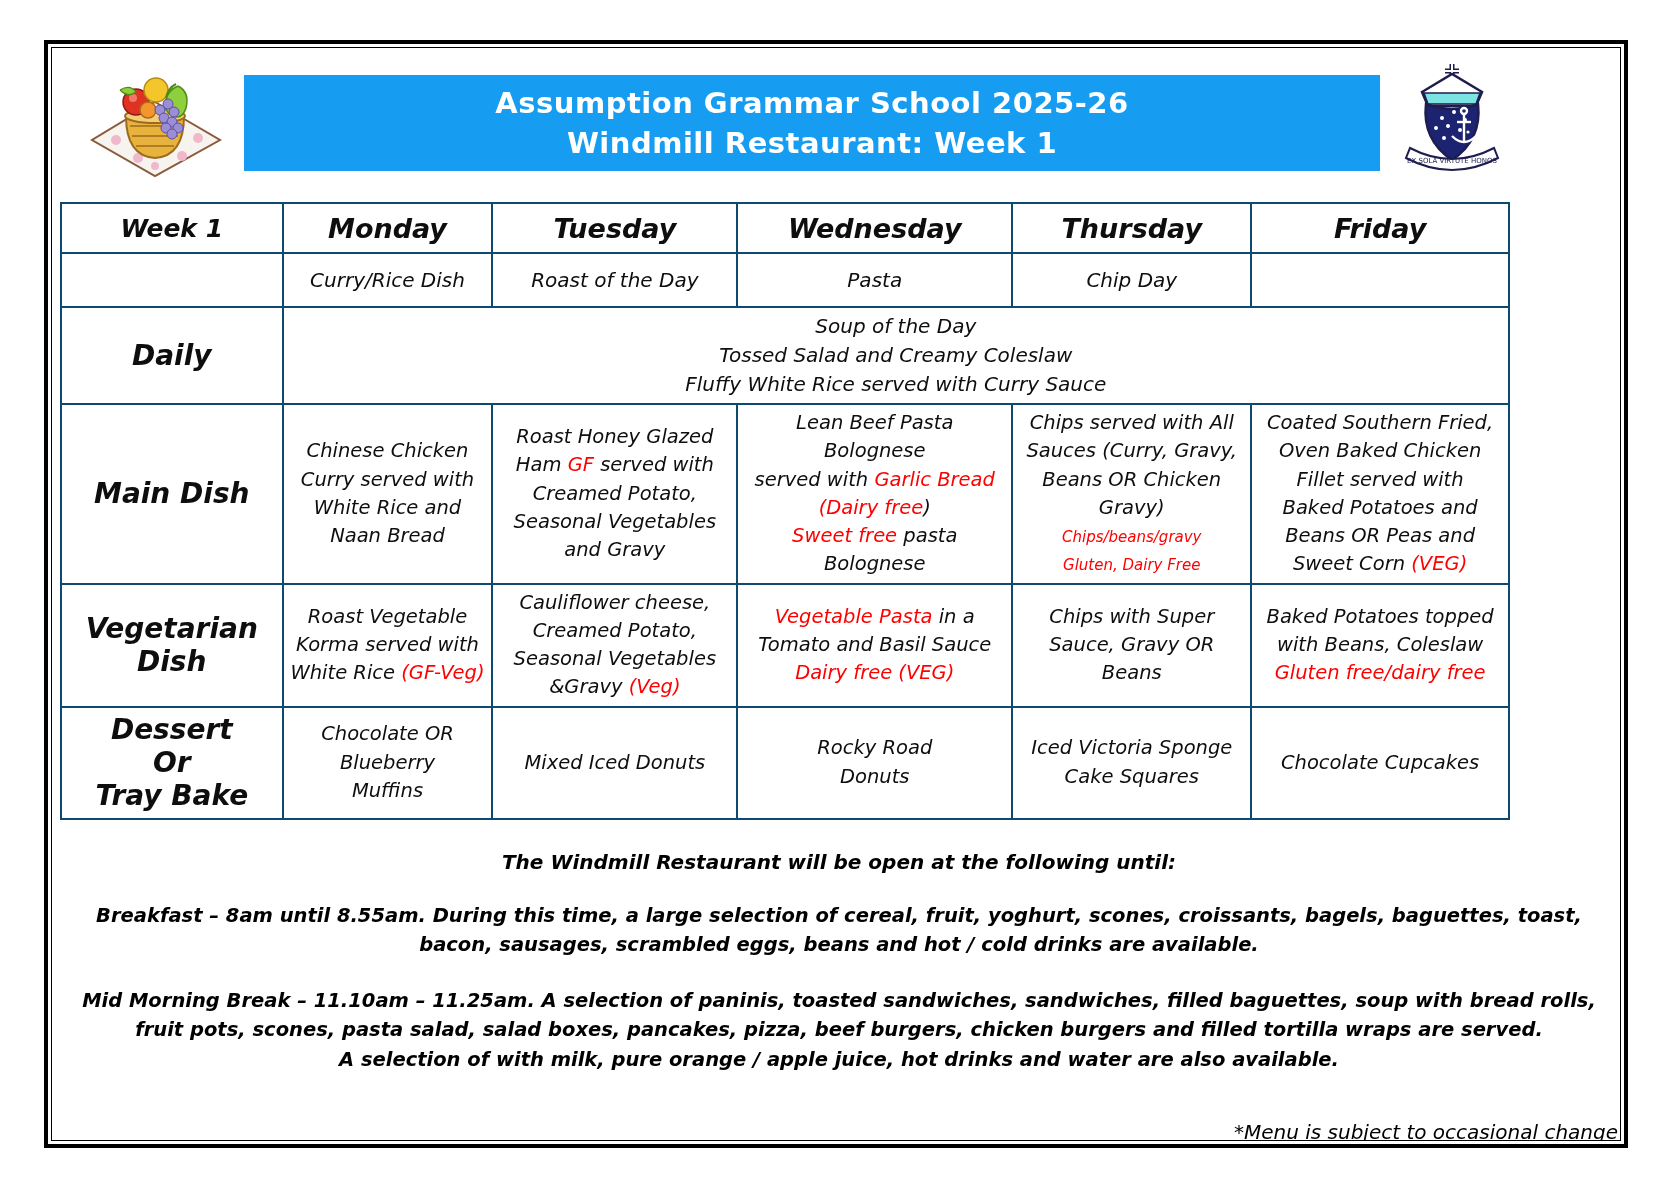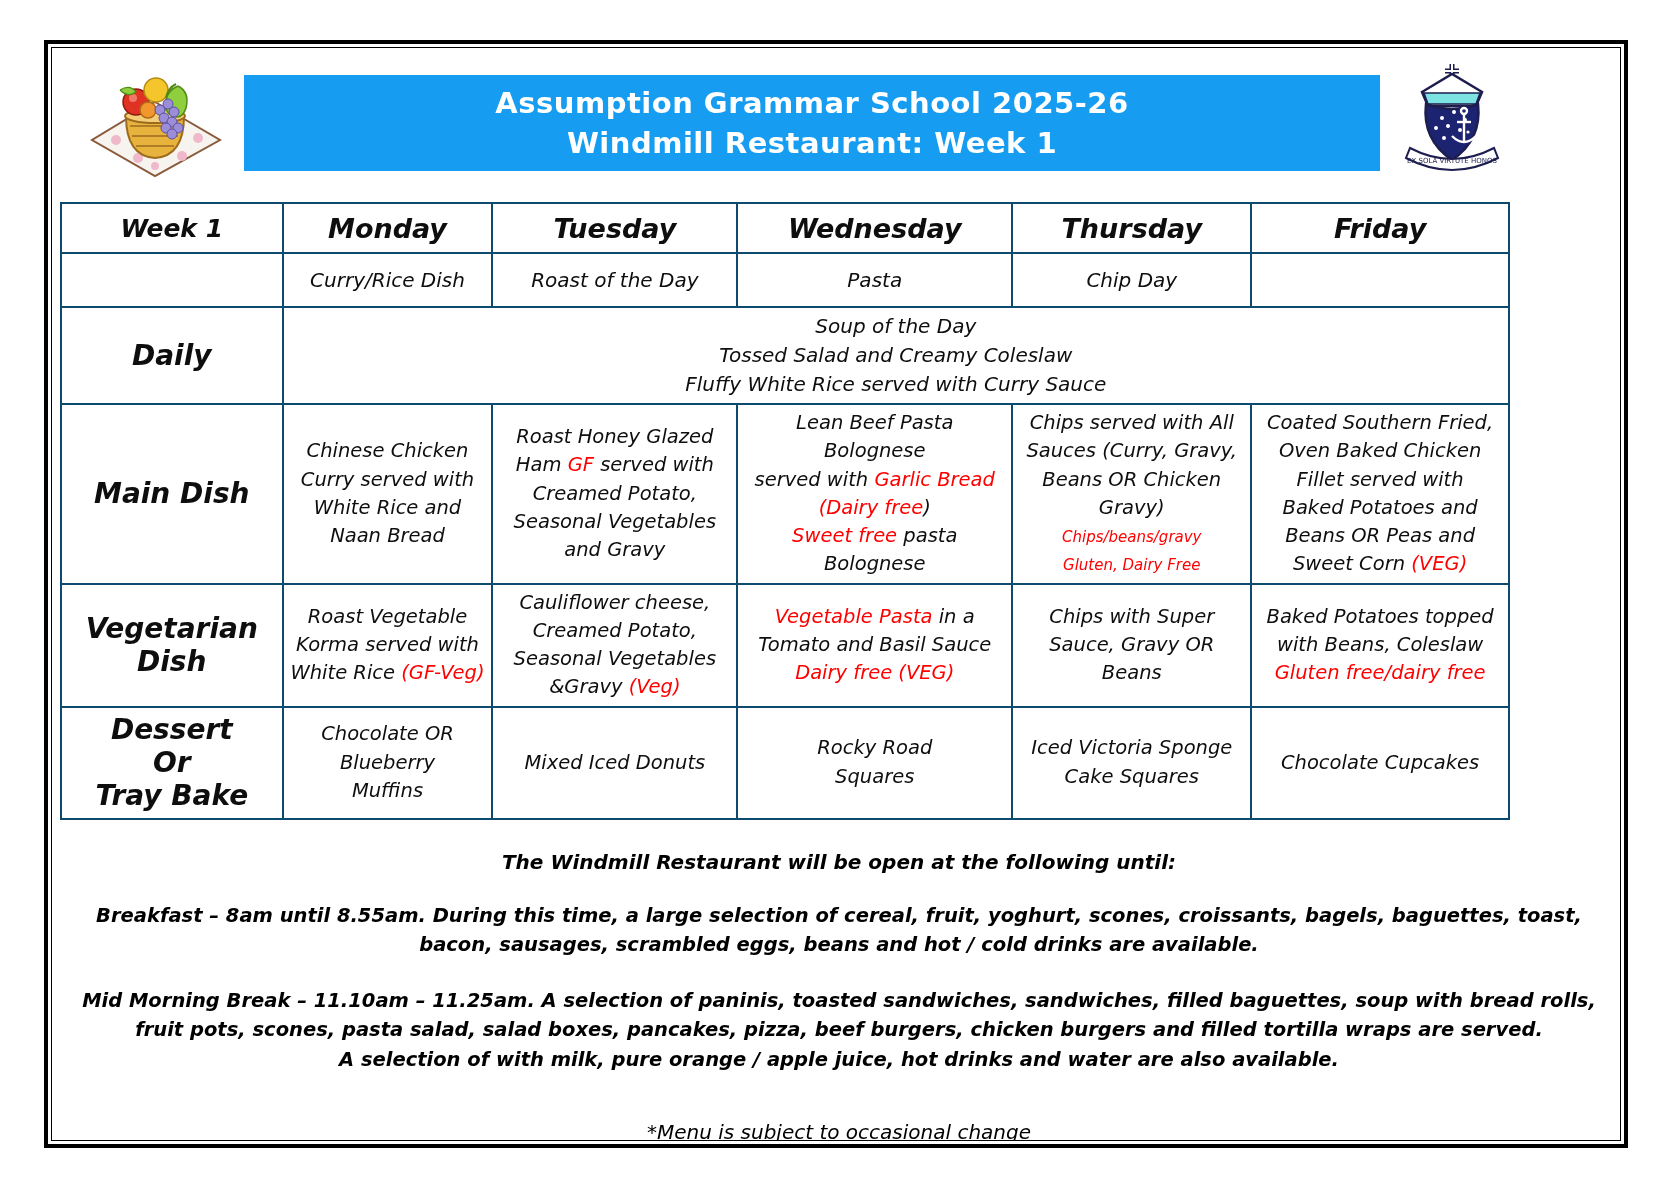--- a/index.html
+++ b/index.html
@@ -69,21 +69,21 @@
   .footer { width:1558px; color:#000; }
   .footer-intro {
     margin-top:30px; text-align:center; font-weight:bold; font-style:italic;
     font-size:20px;
   }
   .footer-para {
     margin-top:27px; text-align:center; font-weight:bold; font-style:italic;
     font-size:19.5px; line-height:1.5;
   }
   .footer-note {
-    margin-top:46px; text-align:center; font-style:italic; font-size:20px;
+    margin-top:46px; text-align:right; font-style:italic; font-size:20px;
   }
 </style>
 </head>
 <body>
 
 <div class="page">
   <div class="frame-outer">
     <div class="frame-inner">
 
       <div class="header">
@@ -277,21 +277,21 @@
               <td class="dish-cell">
                 <div class="line"><span>Chocolate OR</span></div>
                 <div class="line"><span>Blueberry</span></div>
                 <div class="line"><span>Muffins</span></div>
               </td>
               <td class="dish-cell">
                 <div class="line"><span>Mixed Iced Donuts</span></div>
               </td>
               <td class="dish-cell">
                 <div class="line"><span>Rocky Road</span></div>
-                <div class="line"><span>Squares</span></div>
+                <div class="line"><span>Donuts</span></div>
               </td>
               <td class="dish-cell">
                 <div class="line"><span>Iced Victoria Sponge</span></div>
                 <div class="line"><span>Cake Squares</span></div>
               </td>
               <td class="dish-cell">
                 <div class="line"><span>Chocolate Cupcakes</span></div>
               </td>
             </tr>
           </tbody>

